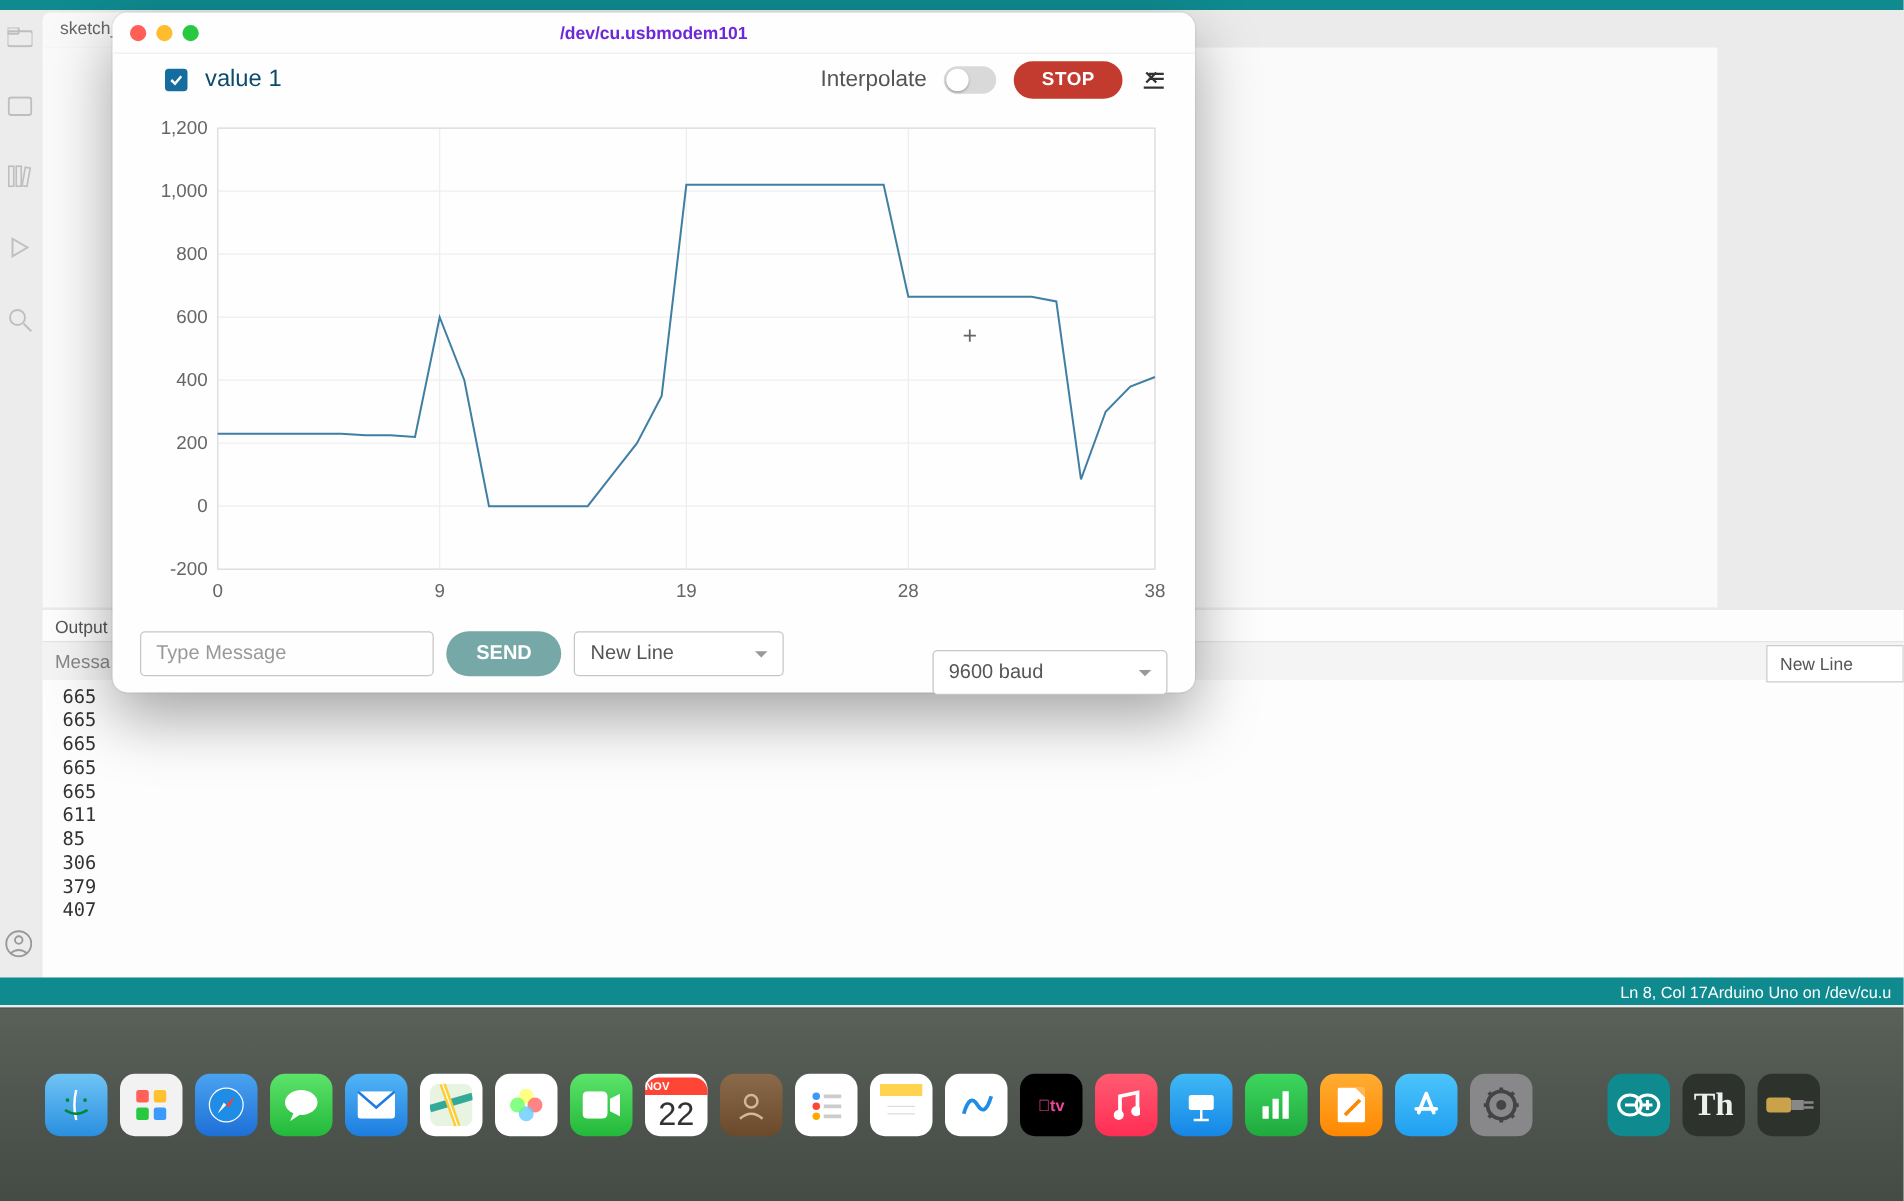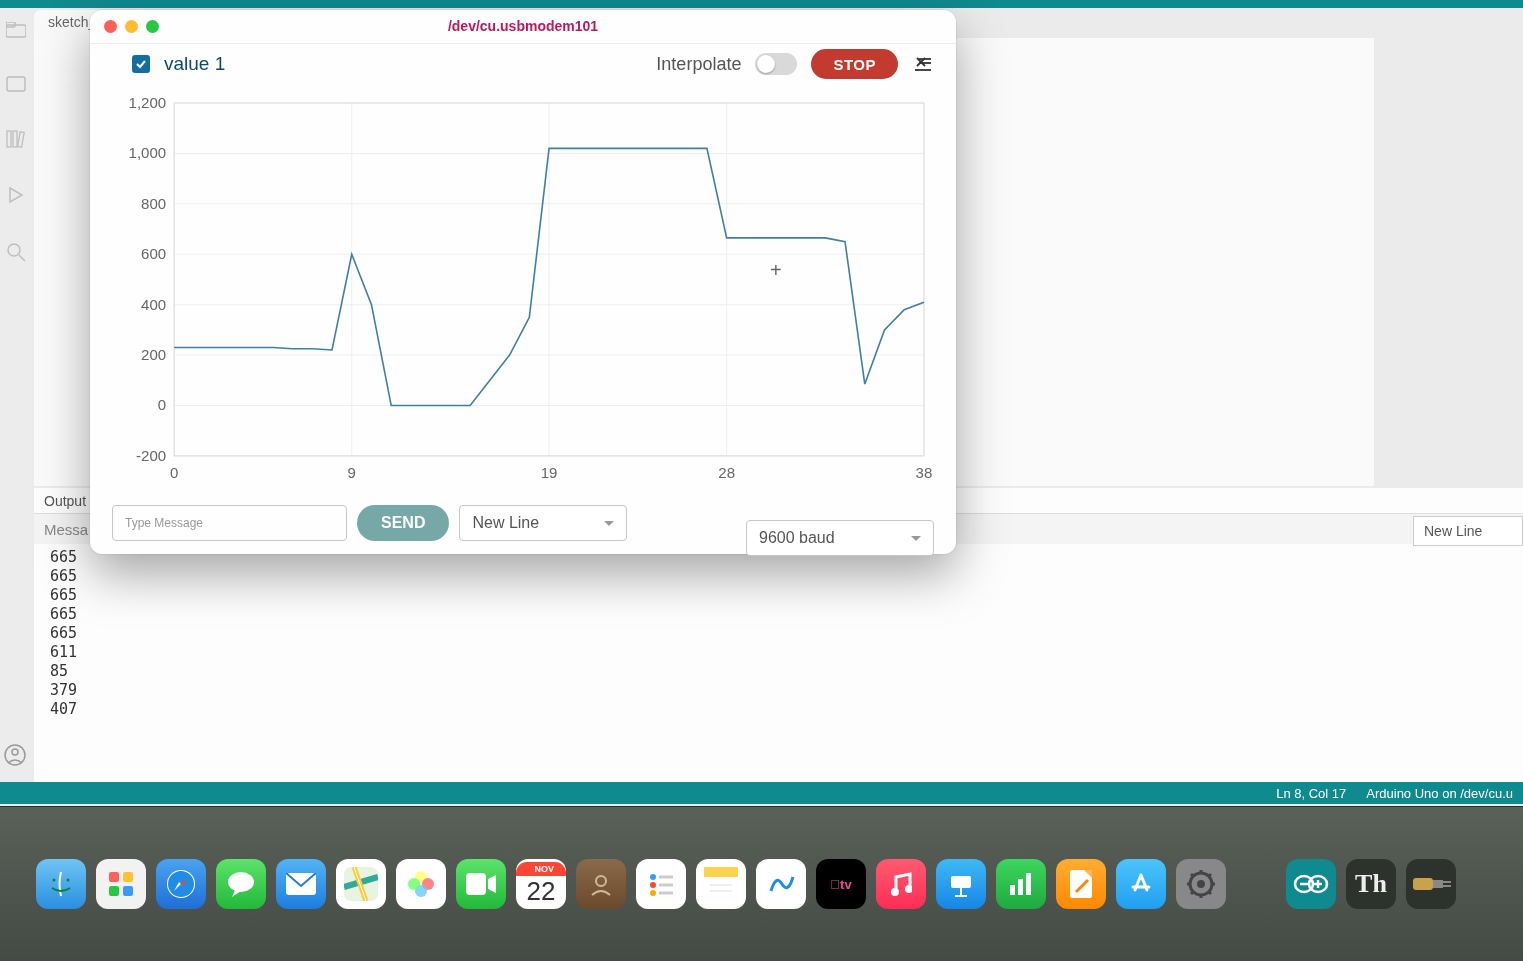--- a/index.html
+++ b/index.html
@@ -50,21 +50,21 @@
   padding:0 10px; font-size:14px; color:#555;
 }
 .serial-log {
   padding:4px 16px; font-family: Menlo, monospace; font-size:15px; line-height:19px; color:#333;
 }
 
 
 .statusbar {
   position:absolute; left:0; right:0; top:782px; height:22px;
   background:#0f8a8f; color:#fff; display:flex; align-items:center;
-  justify-content:flex-end; font-size:13px; padding:0 10px; gap:20px;
+  justify-content:flex-end; font-size:13px; padding:0 10px; 
 }
 
 
 .dock {
   position:absolute; left:0; right:0; bottom:0; height:155px;
   background:linear-gradient(180deg,#5a6159 0%, #444a44 100%);
   border-top:1px solid #2d322d;
   display:flex; align-items:center; padding:0 36px; gap:10px;
 }
 .dock-sep { width:40px; }
@@ -83,21 +83,21 @@
 }
 .plotter-titlebar {
   height:34px; display:flex; align-items:center; position:relative;
   border-bottom:1px solid #eee;
 }
 .traffic { display:flex; gap:8px; padding-left:14px; }
 .tl { width:13px; height:13px; border-radius:50%; }
 .tl.red{background:#ff5f57;} .tl.yel{background:#febc2e;} .tl.grn{background:#28c840;}
 .plotter-title {
   position:absolute; left:0; right:0; text-align:center;
-  font-size:14px; font-weight:600; color:#be185d; pointer-events:none;
+  font-size:14px; font-weight:600; color:#6d28d9; pointer-events:none;
 }
 
 .plotter-toolbar {
   height:42px; display:flex; align-items:center; padding:0 22px 0 42px; gap:14px;
 }
 .legend-check {
   width:18px; height:18px; background:#156c9e; border-radius:3px;
   display:flex; align-items:center; justify-content:center;
 }
 .legend-label { font-size:19px; color:#0c4a6e; }
@@ -118,21 +118,21 @@
 .clear-btn { width:22px; height:22px; display:flex; align-items:center; justify-content:center; }
 
 .plot-area { flex:1; position:relative; margin:6px 22px 6px 22px; }
 .plot-svg { width:100%; height:100%; }
 
 .plotter-bottom {
   height:62px; display:flex; align-items:center; padding:0 22px; gap:10px;
 }
 .pmsg {
   flex:0 0 235px; height:36px; border:1px solid #c6c6c6; border-radius:4px;
-  padding:0 12px; font-size:12px; color:#999; display:flex; align-items:center;
+  padding:0 12px; font-size:16px; color:#999; display:flex; align-items:center;
 }
 .send-btn {
   height:36px; padding:0 24px; border-radius:18px; background:#76a8a8;
   color:#fff; font-weight:700; font-size:16px; display:flex; align-items:center;
 }
 .pselect {
   height:36px; border:1px solid #c6c6c6; border-radius:4px; padding:0 34px 0 12px;
   font-size:16px; color:#555; display:flex; align-items:center; position:relative; background:#fff;
 }
 .pselect::after {
@@ -189,20 +189,21 @@
   </div>
   <div class="nl-dropdown">New Line</div>
   <div class="serial-log" id="serial-log">
       <div>665</div>
       <div>665</div>
       <div>665</div>
       <div>665</div>
       <div>665</div>
       <div>611</div>
       <div>85</div>
+      <div>306</div>
       <div>379</div>
       <div>407</div>
     </div>
 </div>
 
 <div class="statusbar">
   <span>Ln 8, Col 17</span>
   <span>Arduino Uno on /dev/cu.u</span>
 </div>
 
@@ -337,21 +338,21 @@
         <circle cx="9" cy="16" r="6" fill="#6f6" opacity=".8"></circle>
       </svg>
     </div>
   <div class="dock-app" style="background:linear-gradient(#5de36a,#22b93a);">
       <svg width="30" height="22">
         <rect width="20" height="22" rx="4" fill="#fff"></rect>
         <polygon points="22,6 30,2 30,20 22,16" fill="#fff"></polygon>
       </svg>
     </div>
   <div class="dock-app" style="background:#fff; flex-direction:column; font-size:9px;">
-    <div style="background:#ff4535;color:#fff;width:100%;text-align:right;border-radius:11px 11px 0 0;padding:2px 12px;">NOV</div>
+    <div style="background:#ff4535;color:#fff;width:100%;text-align:left;border-radius:11px 11px 0 0;padding:2px 0;">NOV</div>
     <div style="font-size:26px;color:#333;font-weight:400;">22</div>
   </div>
   <div class="dock-app" style="background:linear-gradient(#8a6a4a,#6a4a2a);">
       <svg width="26" height="26">
         <circle cx="13" cy="10" r="5" fill="none" stroke="#d4b896" stroke-width="2"></circle>
         <path d="M4 24 Q13 16 22 24" fill="none" stroke="#d4b896" stroke-width="2"></path>
       </svg>
     </div>
   <div class="dock-app" style="background:#fff;">
       <svg width="28" height="28">

